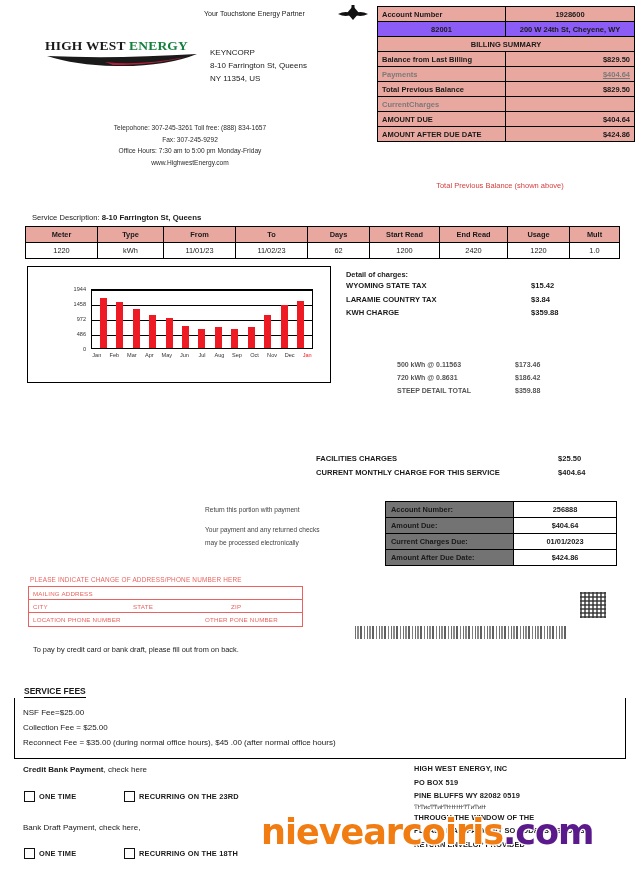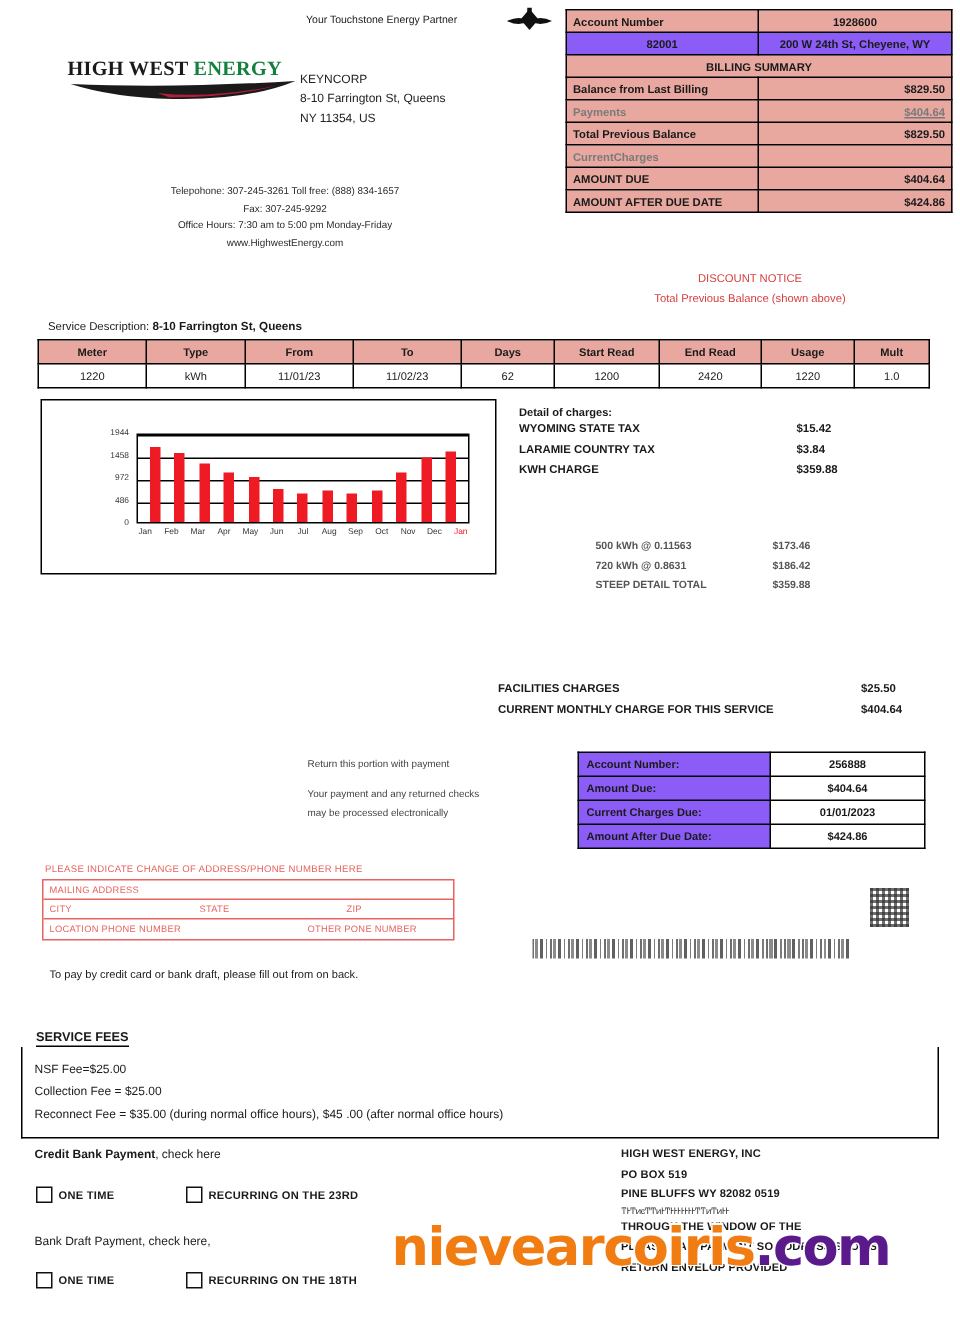--- a/index.html
+++ b/index.html
@@ -57,27 +57,27 @@
   .xlabels span.hl { color: #ee1b24; }
 
   
   .chg-row { display: flex; font-size: 7.6px; font-weight: bold; line-height: 13.5px; }
   .chg-label { width: 185px; }
   .chg-val { }
   .detail-hd { font-size: 7.4px; font-weight: bold; }
   .rate-row { display: flex; font-size: 7px; color: #555; font-weight: bold; line-height: 13px; }
   .rate-l { width: 118px; }
   .fac-row { display: flex; font-size: 7.6px; font-weight: bold; line-height: 13.5px; }
-  .fac-l { width: 242px; margin-left: 16px; }
+  .fac-l { width: 242px; }
 
   
   .stub-note { font-size: 6.6px; color: #444; line-height: 13px; }
   table.stub { border-collapse: collapse; width: 232px; }
   table.stub td { border: 1.3px solid #000; font-size: 7.4px; font-weight: bold; padding: 3px 5px; }
-  table.stub td.k { background: #8b5cf6; width: 128px; }
+  table.stub td.k { background: #737373; width: 128px; }
   table.stub td.v { background: #fff; text-align: center; }
 
   
   .addr-hd { color: #e8635f; font-size: 6.4px; letter-spacing: .2px; }
   .addr-box { border: 1.2px solid #e8635f; }
   .addr-r { border-bottom: 1.2px solid #e8635f; height: 13px; position: relative; }
   .addr-r:last-child { border-bottom: none; }
   .addr-r span { position: absolute; top: 3px; color: #e8635f; font-size: 6.2px; letter-spacing: .2px; }
 
   
@@ -130,21 +130,21 @@
   <div class="abs logo-wrap" style="left:45px; top:38px;">
     <div class="logo-text"><span class="logo-hw">HIGH WEST </span><span class="logo-en">ENERGY</span></div>
     <div class="logo-swoosh">
       <svg width="155" height="16" viewBox="0 0 155 16">
         <path d="M2 3 Q70 6 152 1 Q120 14 70 13 Q30 12 2 3 Z" fill="#1a1a1a"></path>
         <path d="M60 9 Q95 13 140 4 Q110 12 68 12 Z" fill="#b01f3a"></path>
       </svg>
     </div>
   </div>
 
-  <div class="abs" style="left:200px; top:46px;">
+  <div class="abs" style="left:210px; top:46px;">
     <div class="cust-line">KEYNCORP</div>
     <div class="cust-line">8-10 Farrington St, Queens</div>
     <div class="cust-line">NY 11354, US</div>
   </div>
 
   <div class="abs contact" style="left:30px; top:122px;">
     <div>Telepohone: 307-245-3261 Toll free: (888) 834-1657</div>
     <div>Fax: 307-245-9292</div>
     <div>Office Hours: 7:30 am to 5:00 pm Monday-Friday</div>
     <div>www.HighwestEnergy.com</div>
@@ -186,21 +186,20 @@
       </tr>
       <tr>
         <td class="pink">AMOUNT AFTER DUE DATE</td>
         <td class="pink r">$424.86</td>
       </tr>
     </tbody>
       </table>
   </div>
 
   <div class="abs notice" style="left:375px; top:179px; width:250px;">
-    <div>DISCOUNT NOTICE</div>
     <div>Total Previous Balance (shown above)</div>
   </div>
 
   <div class="abs svc-title" style="left:32px; top:213px;">
     <span>Service Description: </span><b>8-10 Farrington St, Queens</b>
   </div>
   <div class="abs" style="left:25px; top:226px;">
     <table class="svc">
       <tbody>
           <tr>

